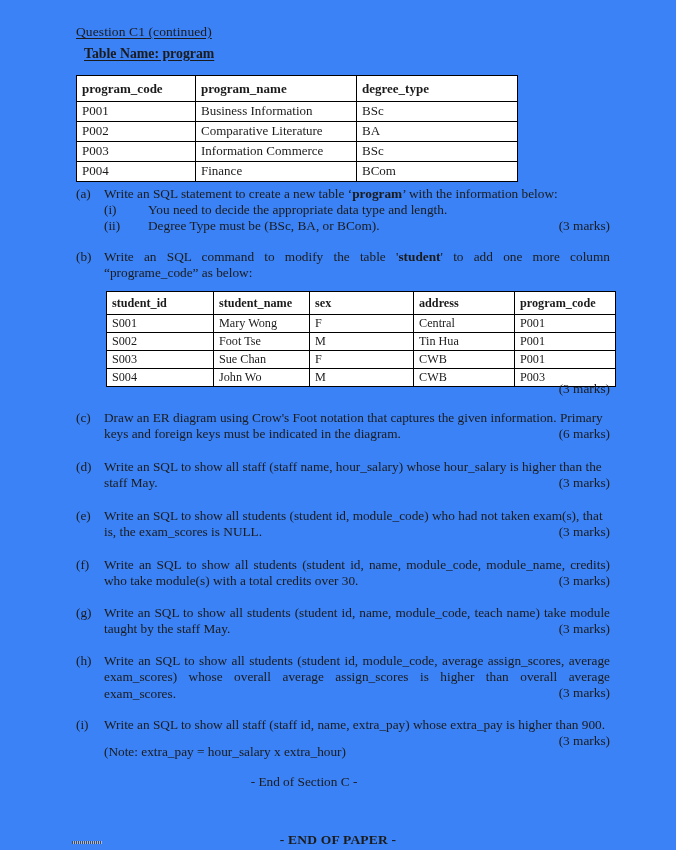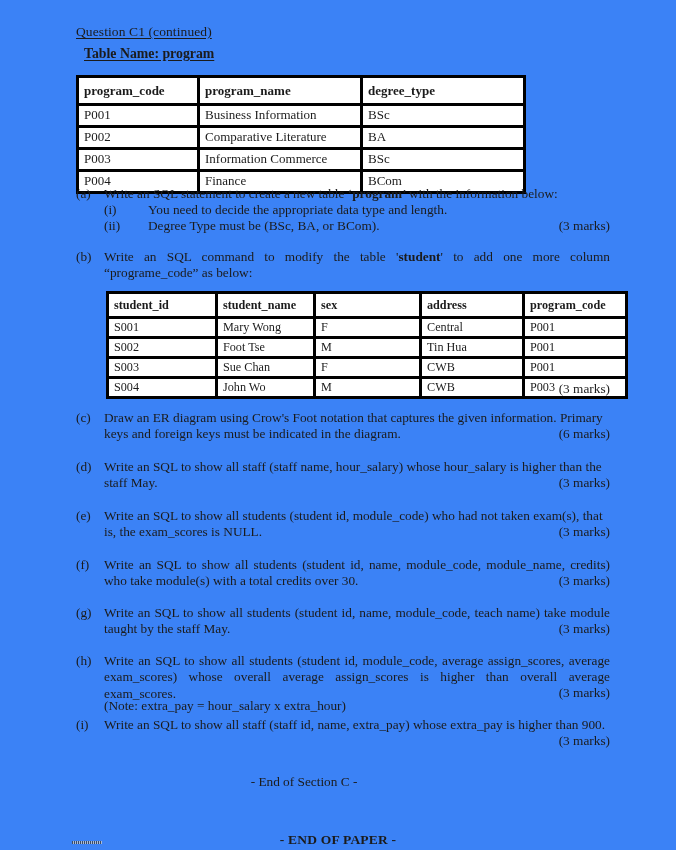--- a/index.html
+++ b/index.html
@@ -48,21 +48,21 @@
   }
 
   
   table.grid {
     position: absolute;
     border-collapse: collapse;
     font-size: 13px;
     background: #ffffff;
   }
   table.grid td, table.grid th {
-    border: 3px solid #000000;
+    border: 1px solid #000000;
     padding: 1px 5px 2px 5px;
     text-align: left;
     vertical-align: middle;
     font-weight: normal;
     line-height: 1.06;
     white-space: nowrap;
   }
   table.grid th {
     font-weight: bold;
     padding-top: 3px;
@@ -296,21 +296,21 @@
   <div class="item justify" style="top:653px;">
     <span class="lbl">(h)</span>
     <span class="body">Write an SQL to show all students (student id, module_code, average assign_scores, average exam_scores) whose overall average assign_scores is higher than overall average exam_scores.</span>
   </div>
   <div class="marks" style="top:685px;">(3 marks)</div>
 
   <div class="item" style="top:717px;">
     <span class="lbl">(i)</span>
     <span class="body">Write an SQL to show all staff (staff id, name, extra_pay) whose extra_pay is higher than 900.</span>
   </div>
-  <div class="item" style="top:698px;font-family:Liberation Serif, serif;">
+  <div class="item" style="top:744px;font-family:Liberation Serif, serif;">
     <span class="body">(Note: extra_pay = hour_salary x extra_hour)</span>
   </div>
   <div class="marks" style="top:733px;">(3 marks)</div>
 
   <div class="end-section" style="top:774px;">- End of Section C -</div>
   <div class="end-paper" style="top:832px;">- END OF PAPER -</div>
 
   <div class="scan-mark"></div>
 
 </div>

